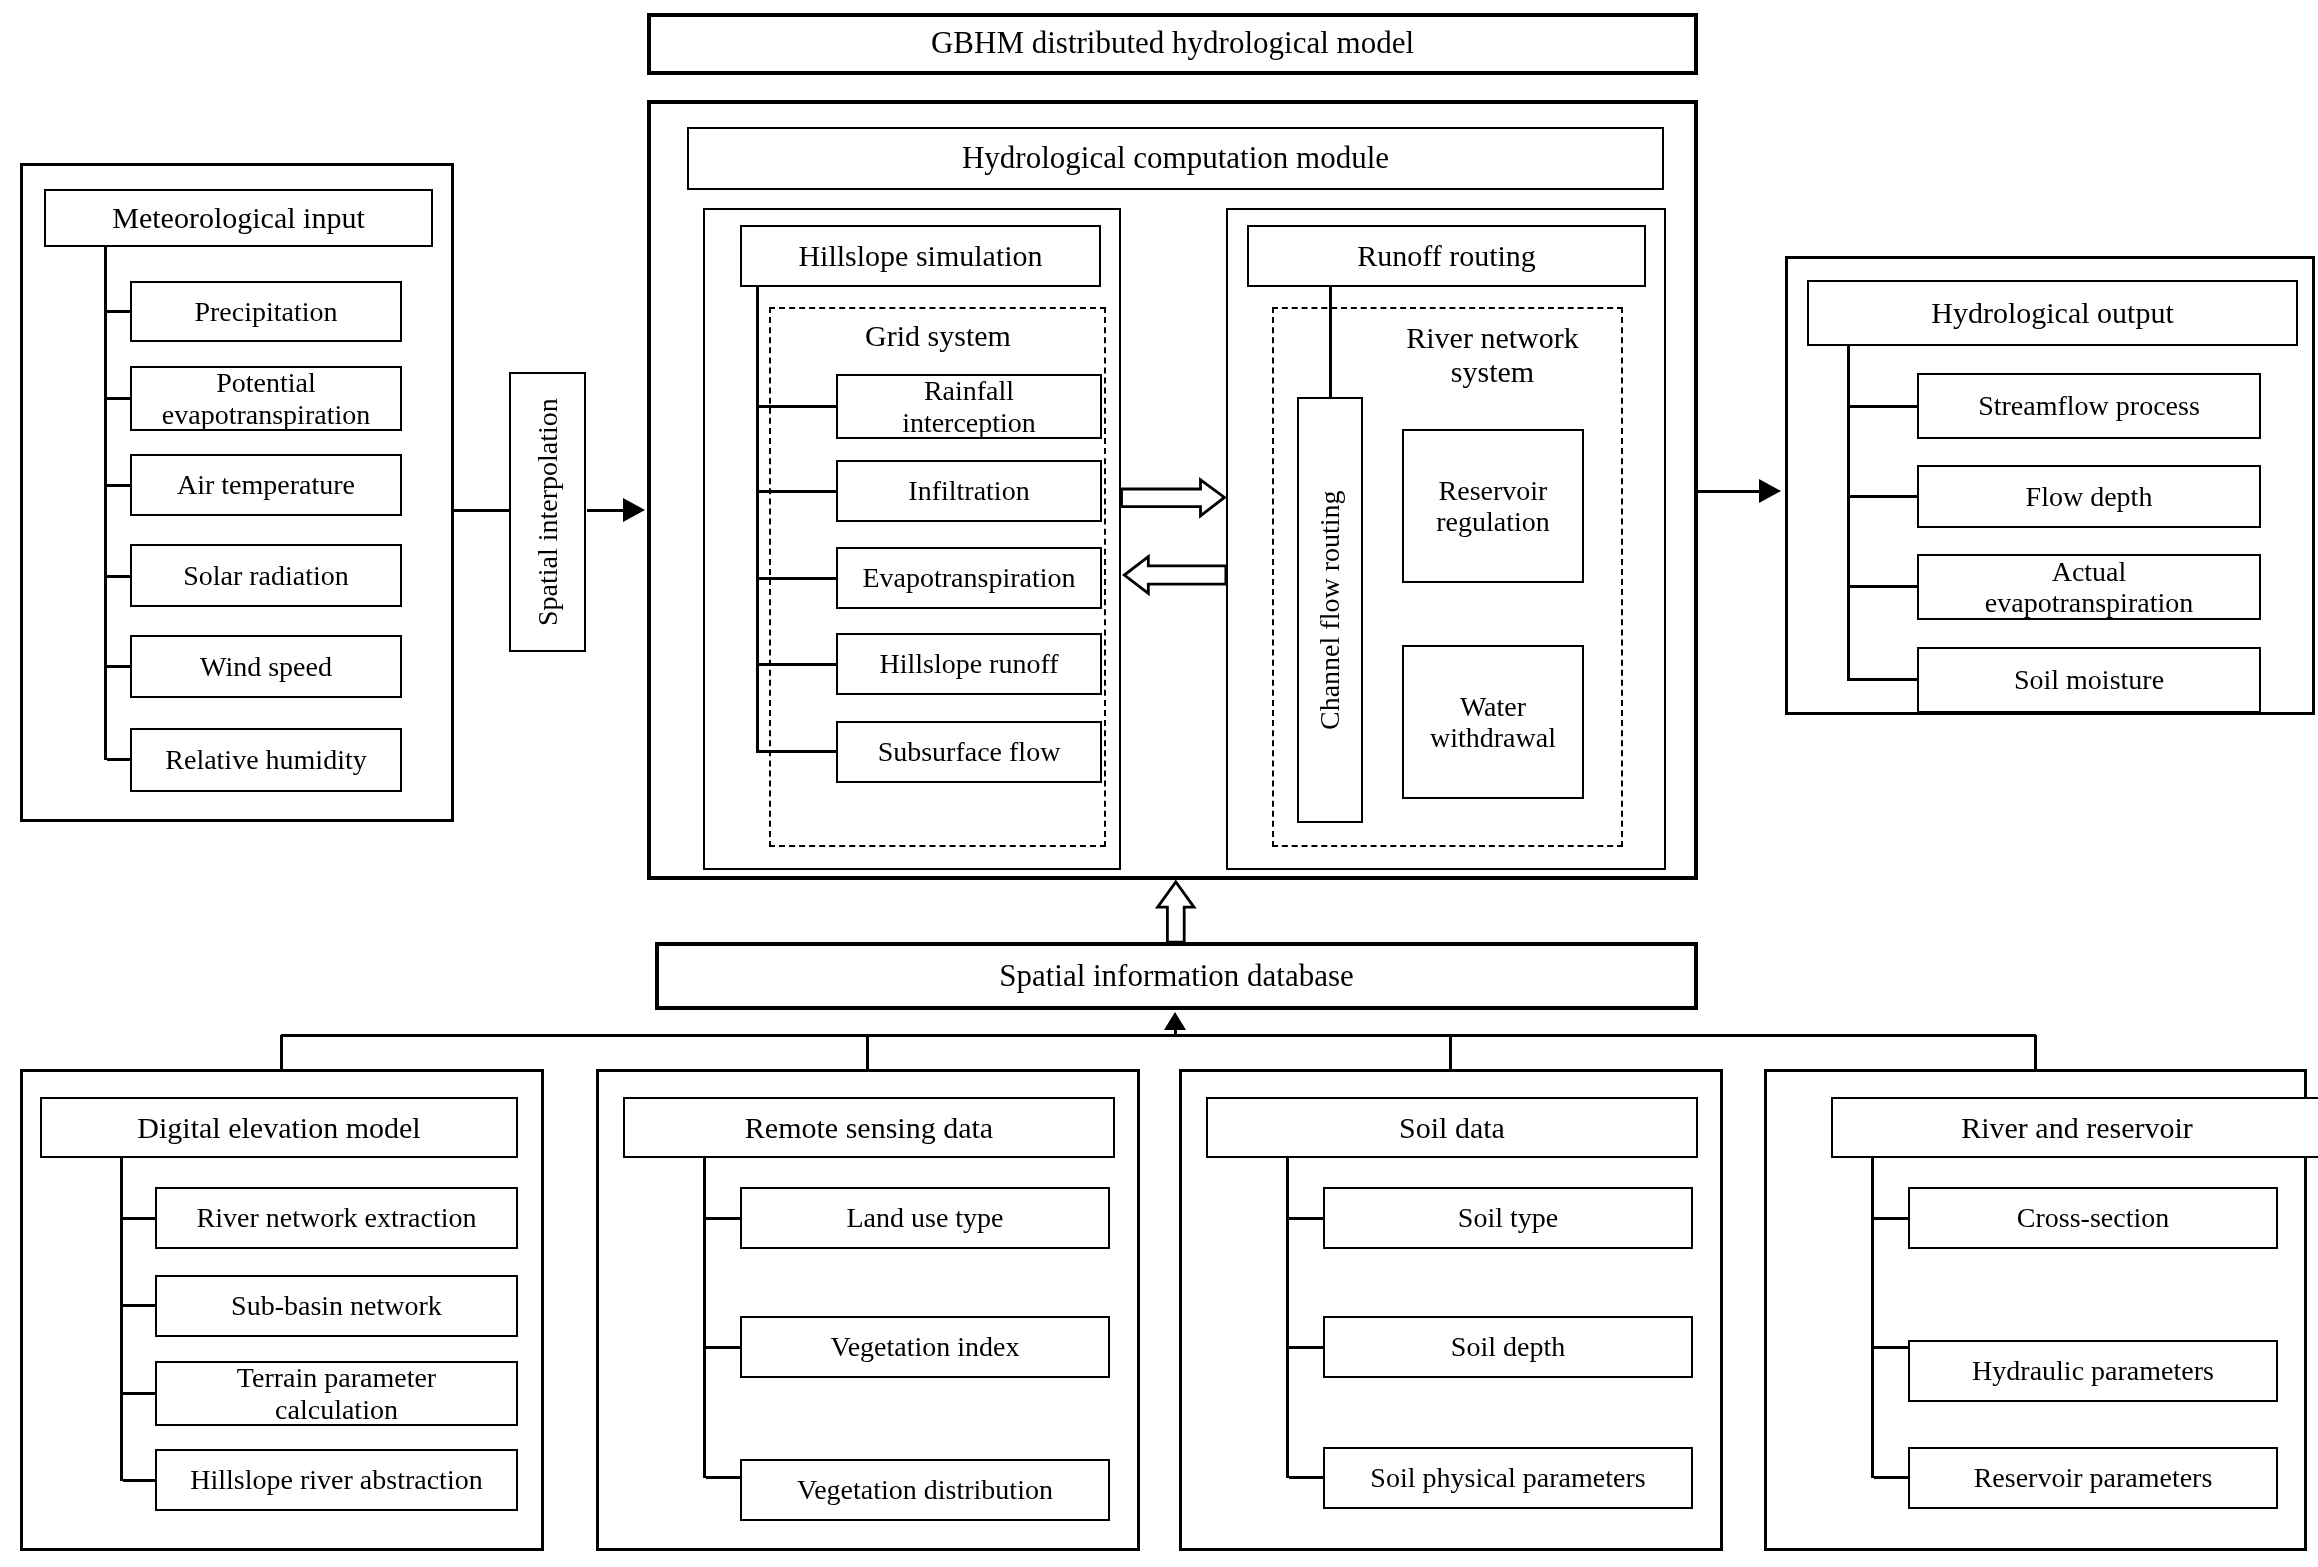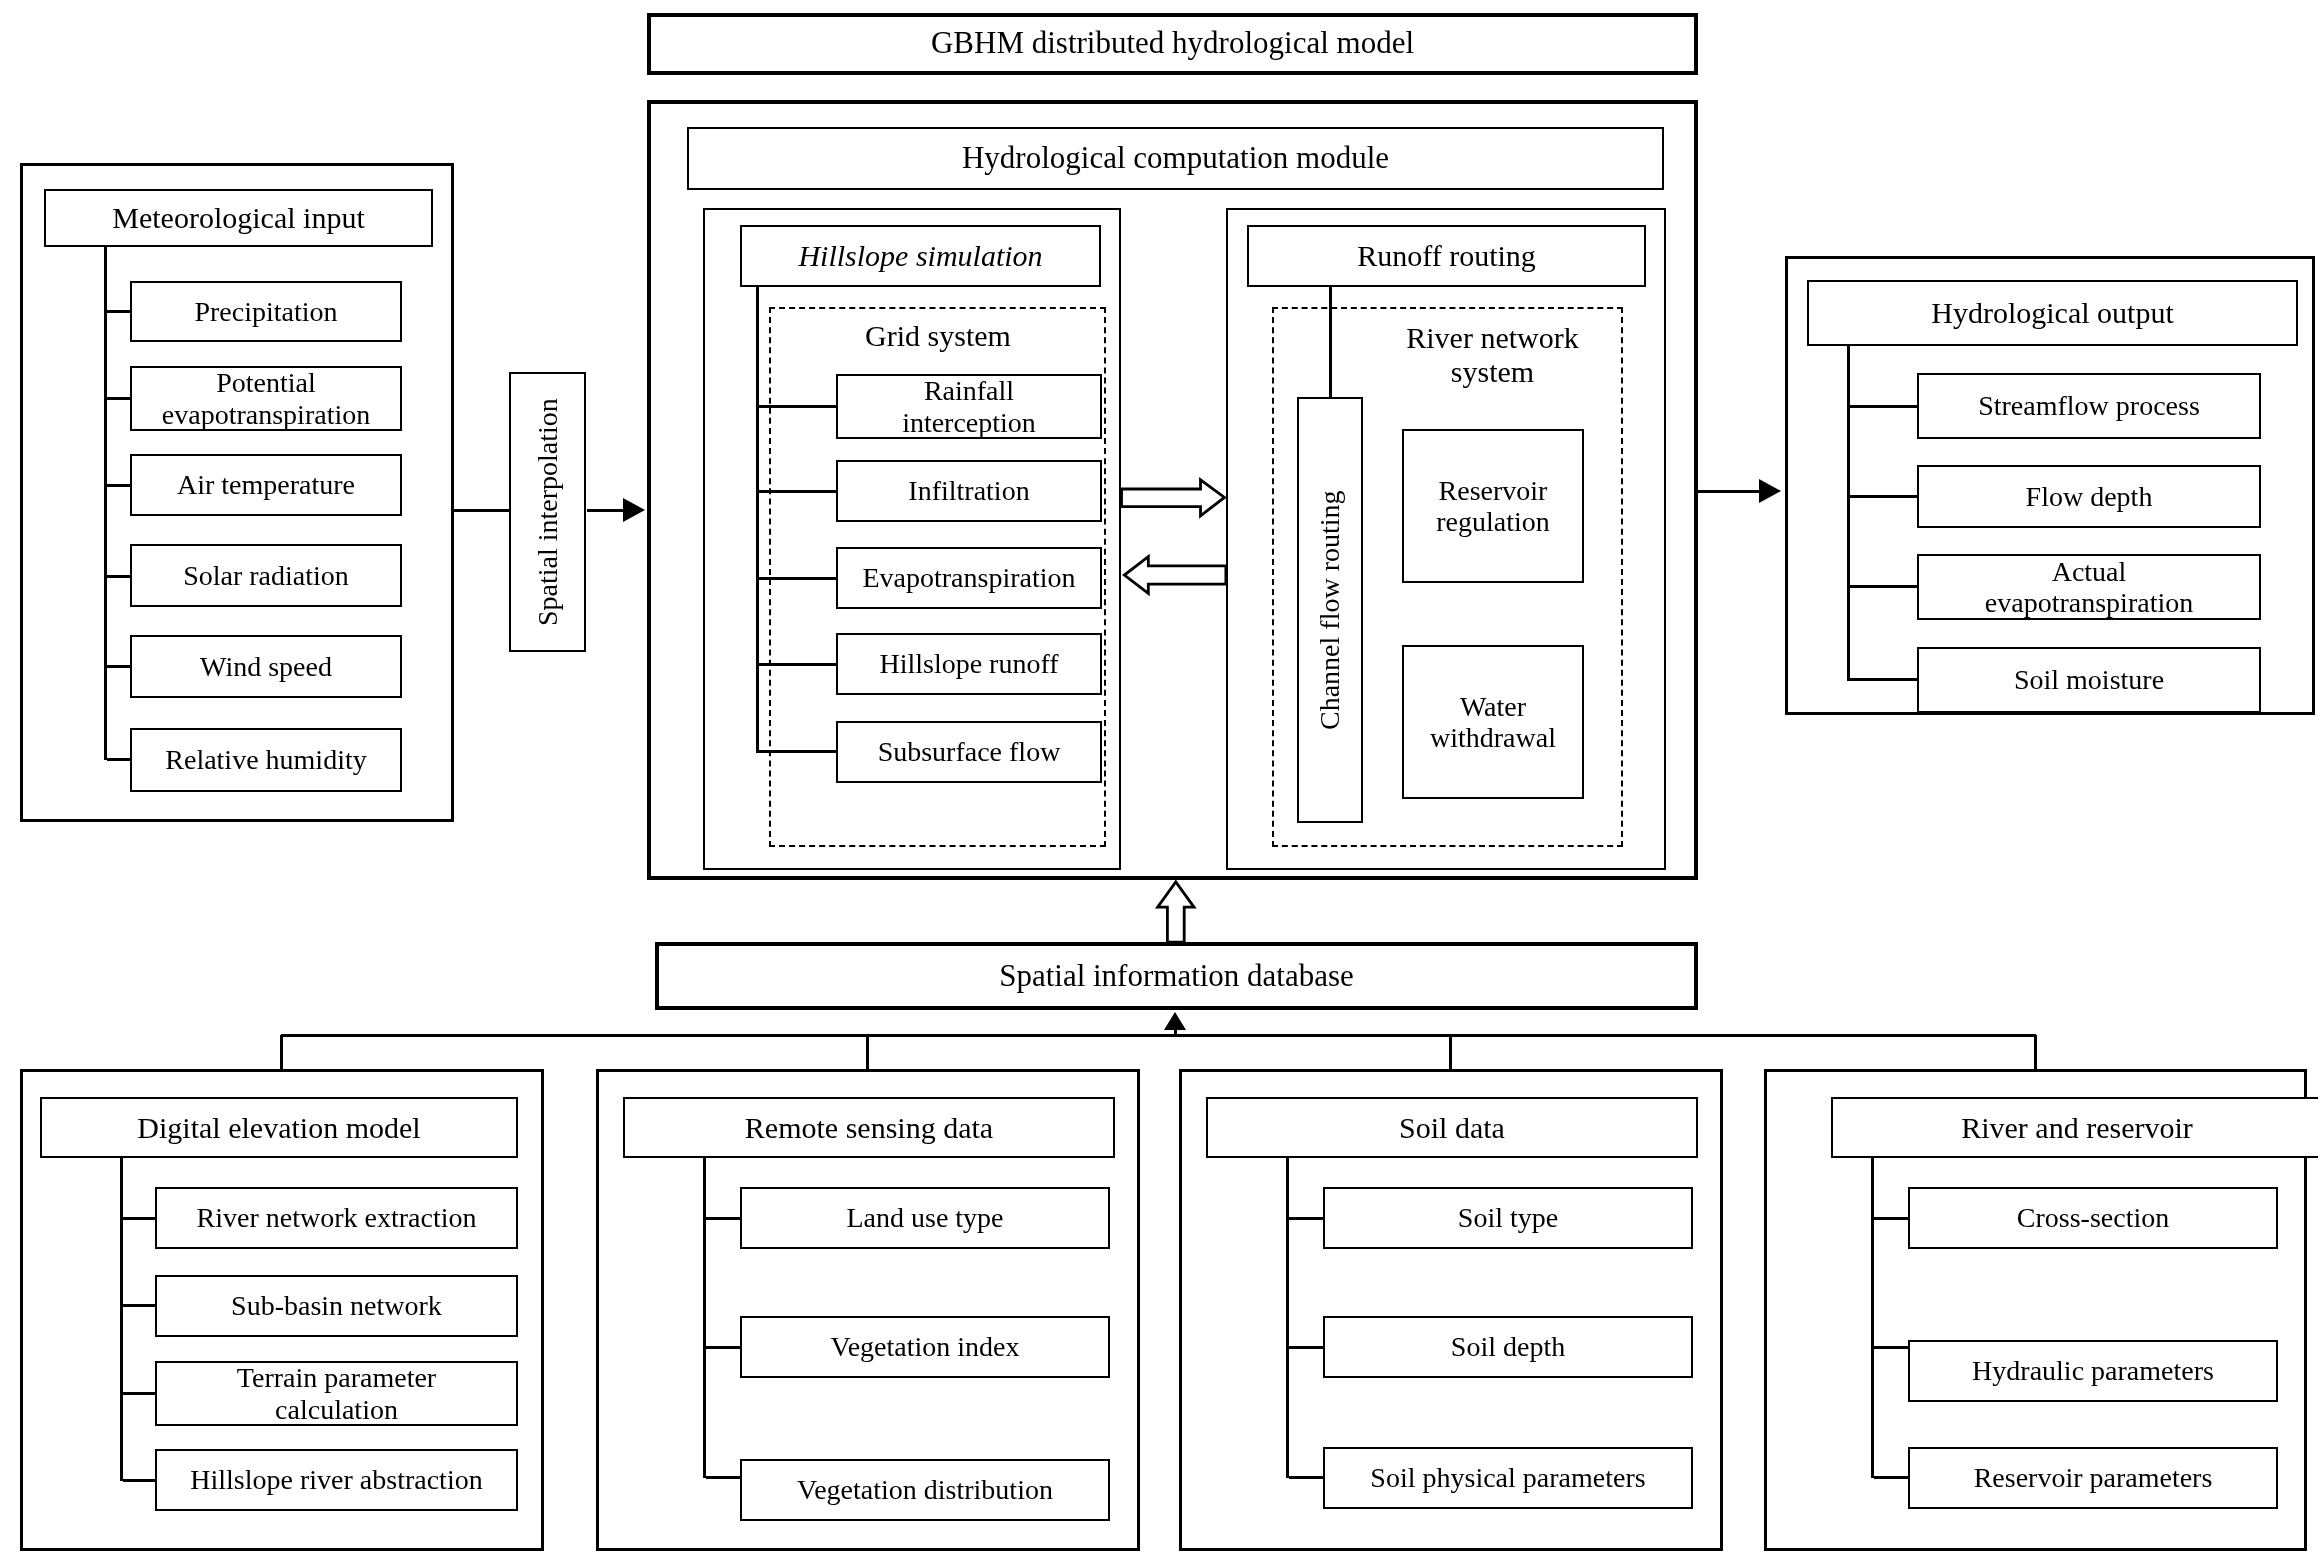--- a/index.html
+++ b/index.html
@@ -53,21 +53,21 @@
 <body>
 
 <div id="canvas">
 
   <div class="box b6 t44" style="left:647px;top:12.7px;width:1051px;height:62px;">GBHM distributed hydrological model</div>
 
   <div class="box b6" style="left:647px;top:100px;width:1051px;height:780px;background:transparent;"></div>
   <div class="box t44" style="left:687px;top:127px;width:977px;height:63px;">Hydrological computation module</div>
 
   <div class="box" style="left:703px;top:208px;width:418px;height:662px;background:transparent;"></div>
-  <div class="box t42" style="left:740px;top:225px;width:361px;height:62px;font-style:italic;">Hillslope simulation</div>
+  <div class="box t42" style="left:740px;top:225px;width:361px;height:62px;">Hillslope simulation</div>
   <div class="dashedbox" style="left:769px;top:307px;width:337px;height:540px;"></div>
   <div class="label" style="left:783px;top:317px;width:310px;height:37px;">Grid system</div>
 
   <div class="vline" style="left:756px;top:287px;width:2.8px;height:466px;"></div>
   <div class="hline" style="left:759px;top:405px;width:77px;height:2.8px;"></div>
   <div class="hline" style="left:759px;top:490px;width:77px;height:2.8px;"></div>
   <div class="hline" style="left:759px;top:577px;width:77px;height:2.8px;"></div>
   <div class="hline" style="left:759px;top:663px;width:77px;height:2.8px;"></div>
   <div class="hline" style="left:759px;top:750px;width:77px;height:2.8px;"></div>
 

